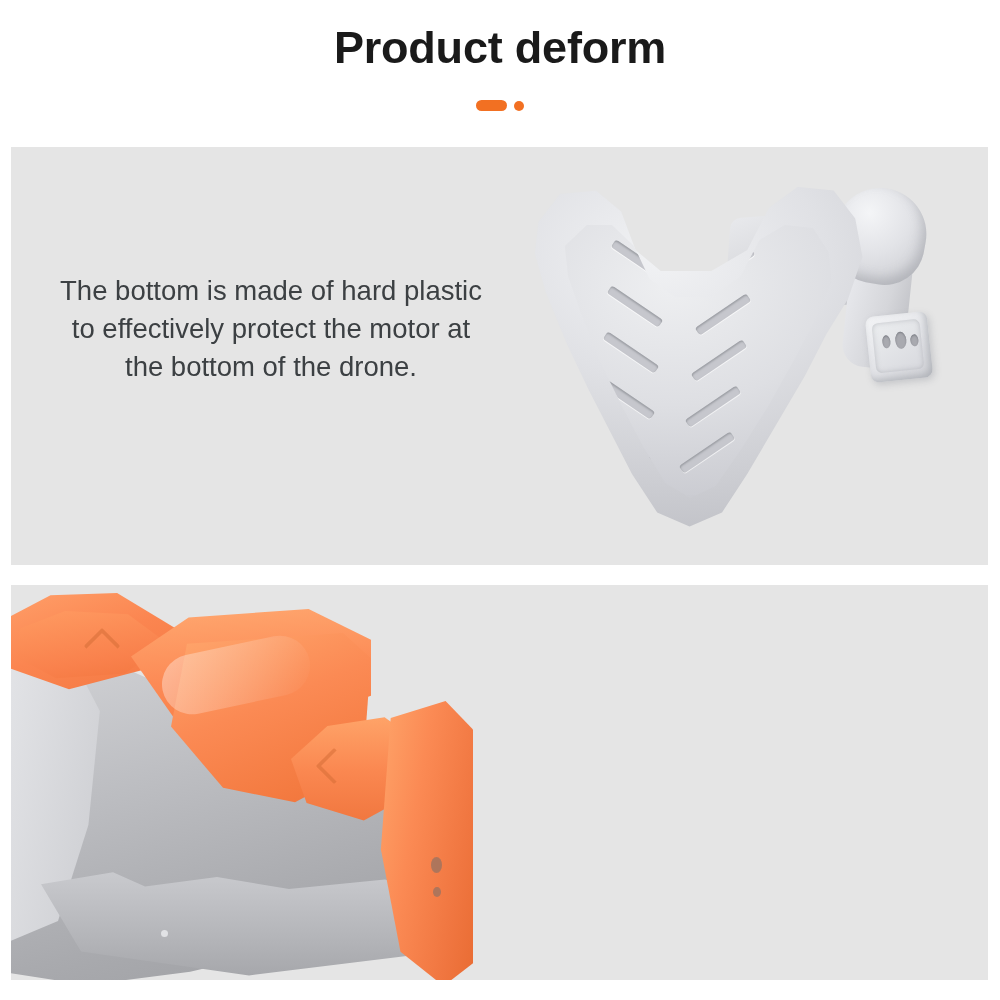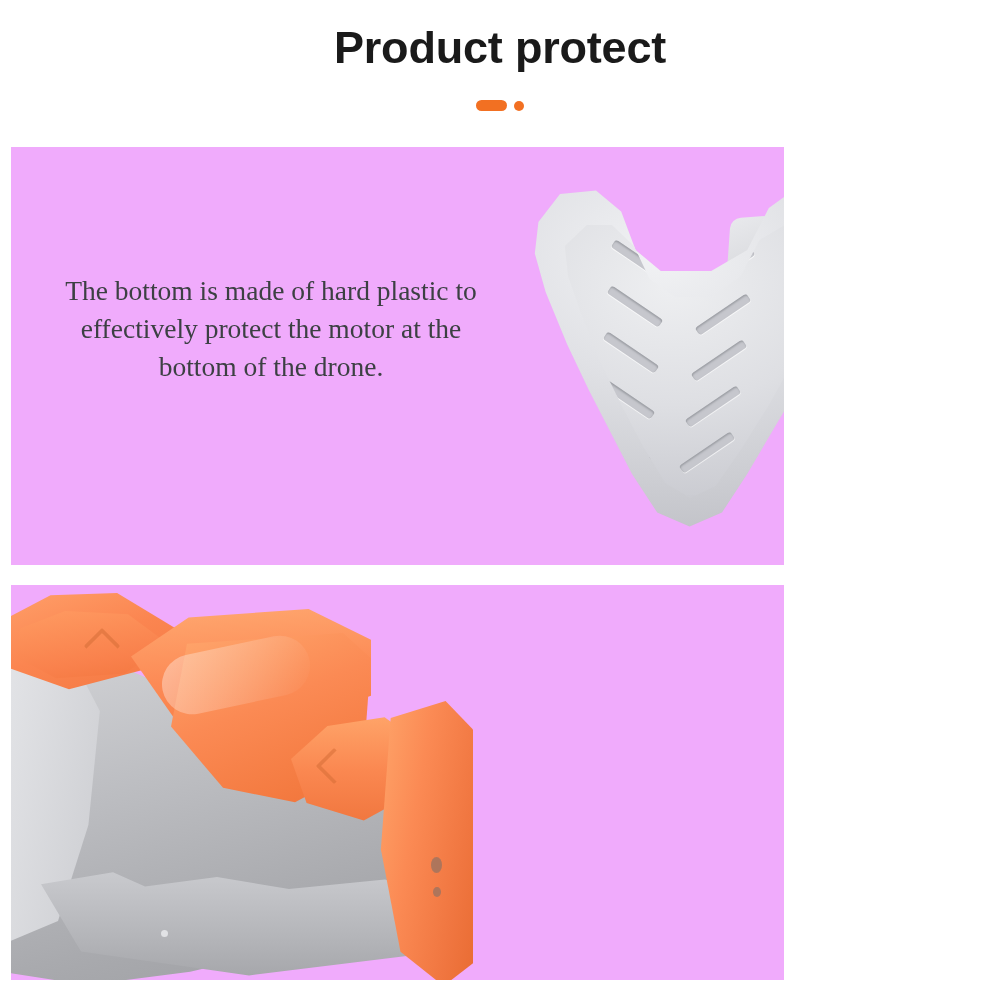--- a/index.html
+++ b/index.html
@@ -18,21 +18,21 @@
     line-height:52px;
   }
   .indicator{
     position:absolute;left:0;top:100px;width:1000px;
     display:flex;justify-content:center;align-items:center;gap:7px;
   }
   .ind-pill{width:31px;height:11px;border-radius:6px;background:#f27022;}
   .ind-dot{width:10px;height:10px;border-radius:50%;background:#f27022;}
 
   
-  .panel{position:absolute;left:11px;width:773px;background:#f0abfc;overflow:hidden;font-family:Liberation Serif, serif;}
+  .panel{position:absolute;left:11px;width:977px;background:#e5e5e5;overflow:hidden;}
   #panel-1{top:147px;height:418px;}
   #panel-2{top:585px;height:395px;}
 
   .panel-text{
     position:absolute;text-align:center;color:#3c4043;
     font-size:27.5px;line-height:38px;
   }
   #text-1{left:45px;top:125px;width:430px;}
   #text-2{left:545px;top:100px;width:400px;}
 
@@ -193,21 +193,21 @@
     background:linear-gradient(120deg,rgba(255,255,255,.38),rgba(255,255,255,0));
     border-radius:40px;transform:rotate(-12deg);pointer-events:none;
   }
 </style>
 </head>
 <body>
 
 <div class="page">
 
   <div class="header">
-    <div class="page-title">Product protect</div>
+    <div class="page-title">Product deform</div>
     <div class="indicator">
       <span class="ind-pill"></span>
       <span class="ind-dot"></span>
     </div>
   </div>
 
   <div class="panel" id="panel-1">
 
     <div class="panel-text" id="text-1">The bottom is made of hard plastic to effectively protect the motor at the bottom of the drone.</div>
 

